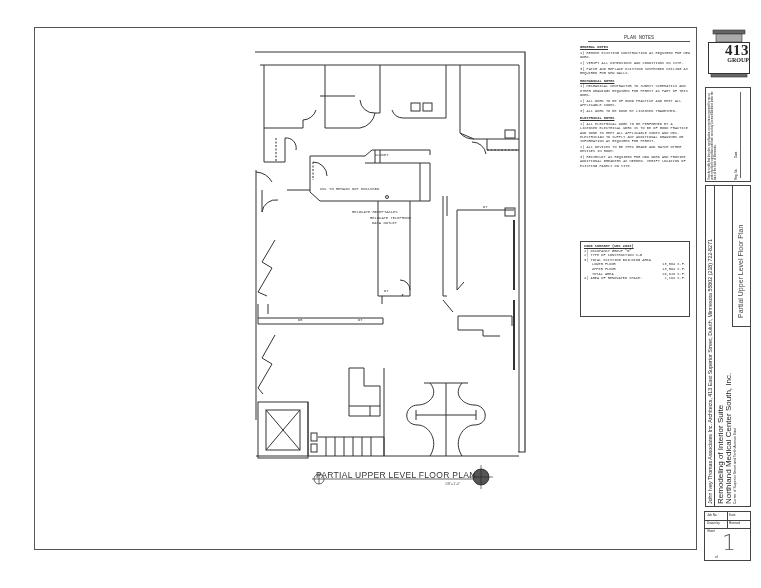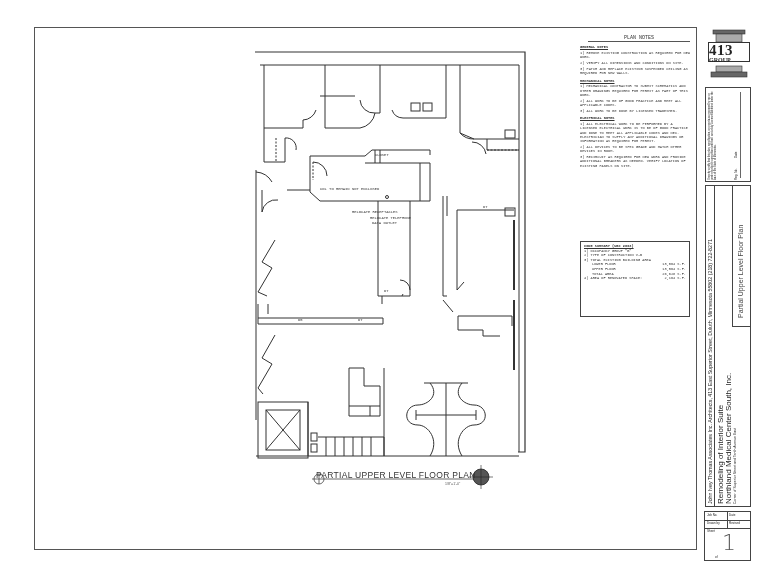--- a/index.html
+++ b/index.html
@@ -8,21 +8,21 @@
   .plan-svg{position:absolute;left:0;top:0;}
   .notes{position:absolute;left:580px;top:36px;width:112px;font-size:3.6px;line-height:4.3px;color:#333;font-family:"Liberation Mono",monospace;}
   .notes .title{text-align:center;font-size:5px;border-bottom:1px solid #555;margin:0 2px 3px 8px;padding-bottom:1px;}
   .notes .head{text-decoration:underline;margin-top:3px;font-weight:bold;}
   .notes .item{margin:1.5px 0 1.5px 0;}
   .code{position:absolute;left:580px;top:241px;width:110px;height:76px;border:1px solid #444;box-sizing:border-box;font-family:"Liberation Mono",monospace;font-size:3.6px;line-height:4.6px;padding:2px 3px;color:#333;}
   .code .head{text-decoration:underline;font-weight:bold;}
   .code .row{display:flex;justify-content:space-between;}
   .code .sub{padding-left:8px;}
   .logo{position:absolute;left:703px;top:28px;width:52px;height:52px;}
-  .logo-box{position:absolute;left:708px;top:42px;width:42px;height:20px;border:1.5px solid #333;background:#fff;text-align:left;box-sizing:border-box;}
+  .logo-box{position:absolute;left:708px;top:42px;width:42px;height:32px;border:1.5px solid #333;background:#fff;text-align:right;box-sizing:border-box;}
   .logo-num{font-family:"Liberation Serif",serif;font-size:15px;line-height:14px;font-weight:bold;letter-spacing:0.5px;color:#222;}
   .logo-word{font-family:"Liberation Serif",serif;font-size:6px;line-height:6px;font-weight:bold;color:#222;}
   .cert{position:absolute;left:705px;top:87px;width:46px;height:95px;border:1px solid #444;box-sizing:border-box;}
   .vt{position:absolute;transform-origin:left top;transform:rotate(-90deg);white-space:nowrap;}
   .info{position:absolute;left:705px;top:185px;width:46px;height:322px;border:1px solid #444;box-sizing:border-box;}
   .sheetbox{position:absolute;left:704px;top:511px;width:47px;height:50px;border:1px solid #444;box-sizing:border-box;font-size:3px;}
   .caption{position:absolute;left:316px;top:470px;font-size:8.5px;letter-spacing:0.3px;color:#333;font-family:"Liberation Sans",sans-serif;}
   .caption-scale{position:absolute;left:445px;top:482px;font-size:3.5px;color:#555;}
   .lbl{position:absolute;font-family:"Liberation Mono",monospace;font-size:3.8px;color:#333;white-space:nowrap;}
 </style>

